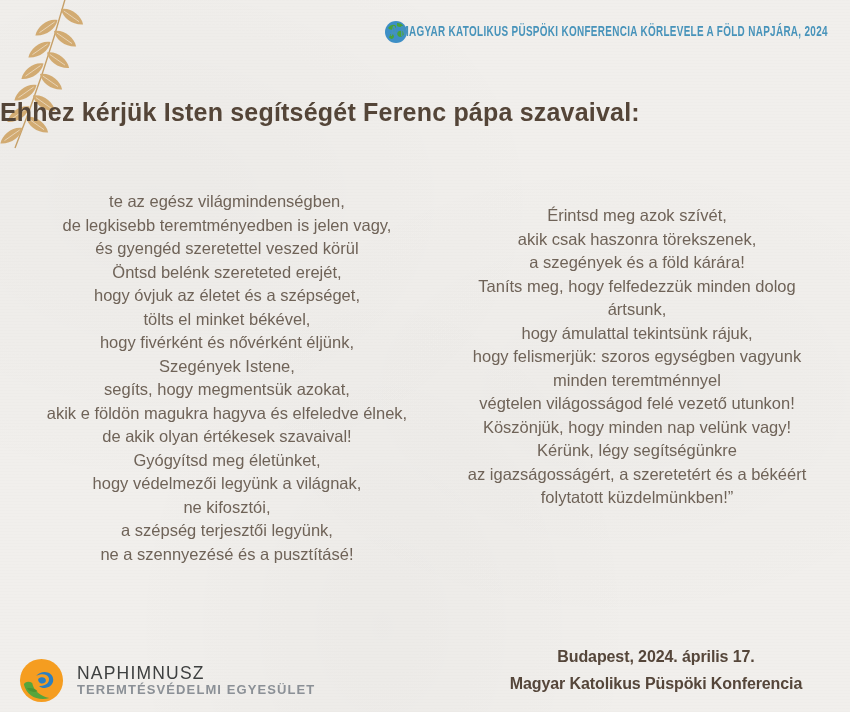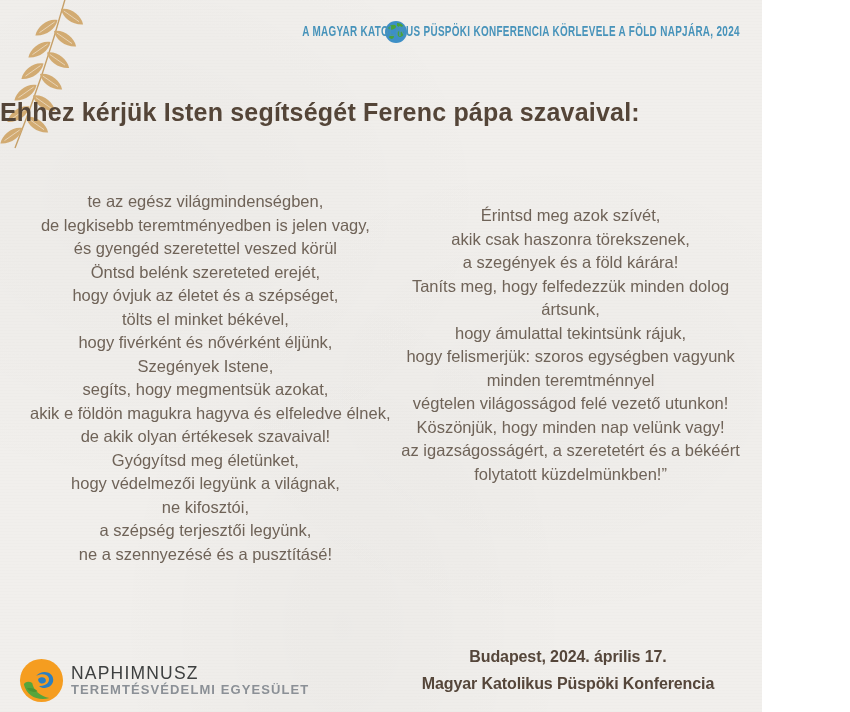--- a/index.html
+++ b/index.html
@@ -1,18 +1,18 @@
 <!DOCTYPE html>
 <html><head>
 <meta charset="utf-8">
 <style>
   html,body{margin:0;padding:0;}
   .page{
     position:relative;
-    width:762px;height:712px;
+    width:850px;height:712px;
     overflow:hidden;
     font-family:"Liberation Sans", sans-serif;
     background:
       radial-gradient(ellipse at 18% 28%, rgba(0,0,0,.018), transparent 42%),
       radial-gradient(ellipse at 72% 55%, rgba(0,0,0,.016), transparent 45%),
       radial-gradient(ellipse at 45% 88%, rgba(0,0,0,.02), transparent 40%),
       repeating-linear-gradient(0deg, rgba(0,0,0,.006) 0 1px, transparent 1px 3px),
       repeating-linear-gradient(90deg, rgba(255,255,255,.02) 0 1px, transparent 1px 4px),
       #f1efec;
   }
@@ -32,21 +32,21 @@
   .columns{
     position:absolute;top:190px;left:30px;right:16px;
     display:flex;justify-content:space-between;
   }
   .col{width:49%;text-align:center;color:#6f6358;
        font-size:16.5px;line-height:23.5px;}
   .col-right{padding-top:14px;}
   .col .line{white-space:nowrap;}
   .footer-logo{
     position:absolute;left:19px;top:658px;
-    display:flex;align-items:center;gap:7px;
+    display:flex;align-items:center;gap:13px;
   }
   .logo-name{
     font-size:17.5px;color:#3e4040;letter-spacing:1.2px;line-height:18px;
   }
   .logo-subtitle{
     font-size:13px;color:#8b9096;letter-spacing:1.1px;font-weight:700;
   }
   .signoff{
     position:absolute;top:644px;right:14px;width:360px;
     text-align:center;color:#55463a;font-weight:700;
@@ -114,20 +114,21 @@
         <div class="line">Érintsd meg azok szívét,</div>
         <div class="line">akik csak haszonra törekszenek,</div>
         <div class="line">a szegények és a föld kárára!</div>
         <div class="line">Taníts meg, hogy felfedezzük minden dolog</div>
         <div class="line">ártsunk,</div>
         <div class="line">hogy ámulattal tekintsünk rájuk,</div>
         <div class="line">hogy felismerjük: szoros egységben vagyunk</div>
         <div class="line">minden teremtménnyel</div>
         <div class="line">végtelen világosságod felé vezető utunkon!</div>
         <div class="line">Köszönjük, hogy minden nap velünk vagy!</div>
+        <div class="line">Kérünk, légy segítségünkre</div>
         <div class="line">az igazságosságért, a szeretetért és a békéért</div>
         <div class="line">folytatott küzdelmünkben!”</div>
       </div>
   </div>
 
   <div class="footer-logo">
     <svg width="45" height="45" viewBox="0 0 46 46" aria-hidden="true">
       <circle cx="23" cy="23" r="22" fill="#f59d20"></circle>
       <path d="M5,27 C8,39 19,44 31,41 C22,39 15,33.5 13.5,25.5 C10.5,23.5 6,24 5,27 Z" fill="#56a53c"></path>
       <path d="M8,31 C12,30 16,31 19,34 C15,35.5 10.5,34.5 8,31 Z" fill="#4b9433"></path>

